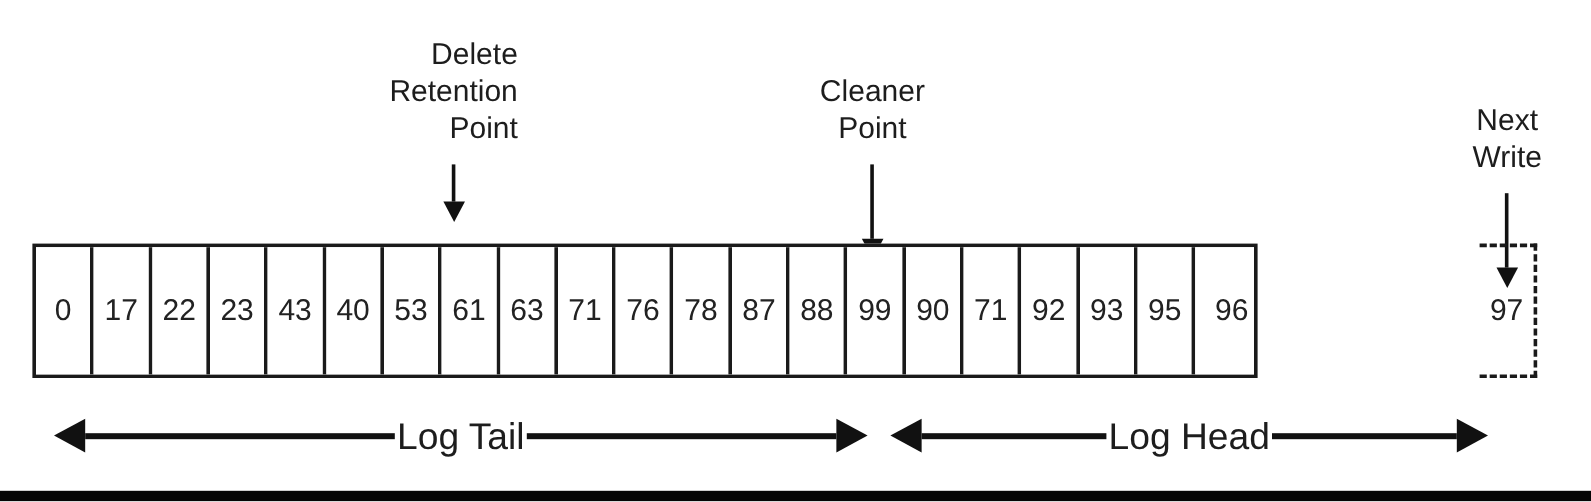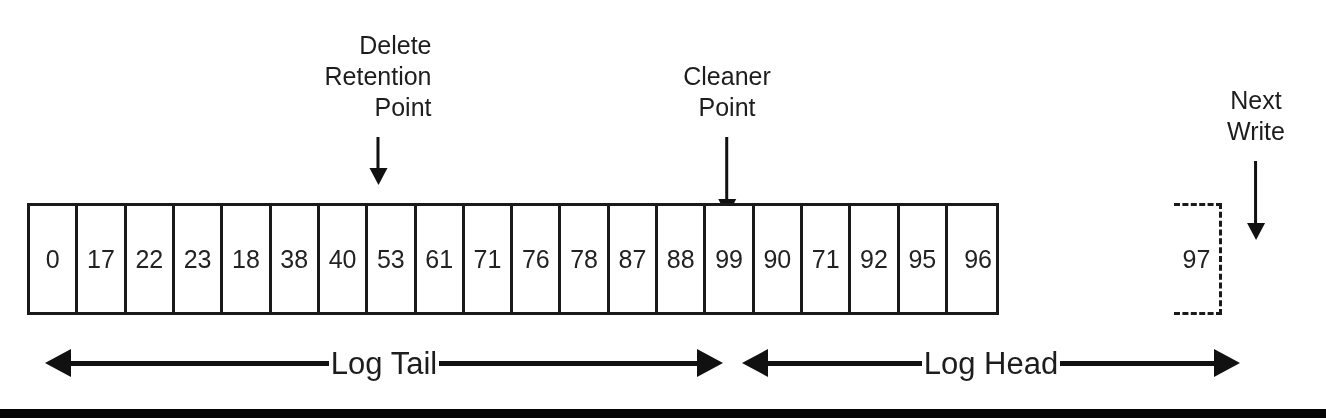--- a/index.html
+++ b/index.html
@@ -75,21 +75,21 @@
     font-size: 25px;
     color: #222222;
     background: #ffffff;
   }
   .cell:last-child {
     border-right: none;
     padding-left: 12px;
   }
   #cell-dashed {
     position: absolute;
-    left: 1174px;
+    left: 1233px;
     top: 203px;
     width: 48px;
     height: 112px;
     box-sizing: border-box;
     border: 3px dashed #1a1a1a;
     border-left: none;
     display: flex;
     align-items: center;
     justify-content: center;
     font-size: 25px;
@@ -176,35 +176,35 @@
       <div class="cell">
         <span>17</span>
       </div>
       <div class="cell">
         <span>22</span>
       </div>
       <div class="cell">
         <span>23</span>
       </div>
       <div class="cell">
-        <span>18</span>
-      </div>
-      <div class="cell">
-        <span>38</span>
+        <span>43</span>
       </div>
       <div class="cell">
         <span>40</span>
       </div>
       <div class="cell">
         <span>53</span>
       </div>
       <div class="cell">
         <span>61</span>
       </div>
       <div class="cell">
+        <span>63</span>
+      </div>
+      <div class="cell">
         <span>71</span>
       </div>
       <div class="cell">
         <span>76</span>
       </div>
       <div class="cell">
         <span>78</span>
       </div>
       <div class="cell">
         <span>87</span>
@@ -216,20 +216,23 @@
         <span>99</span>
       </div>
       <div class="cell">
         <span>90</span>
       </div>
       <div class="cell">
         <span>71</span>
       </div>
       <div class="cell">
         <span>92</span>
+      </div>
+      <div class="cell">
+        <span>93</span>
       </div>
       <div class="cell">
         <span>95</span>
       </div>
       <div class="cell">
         <span>96</span>
       </div>
     </div>
 
   <div id="cell-dashed">

